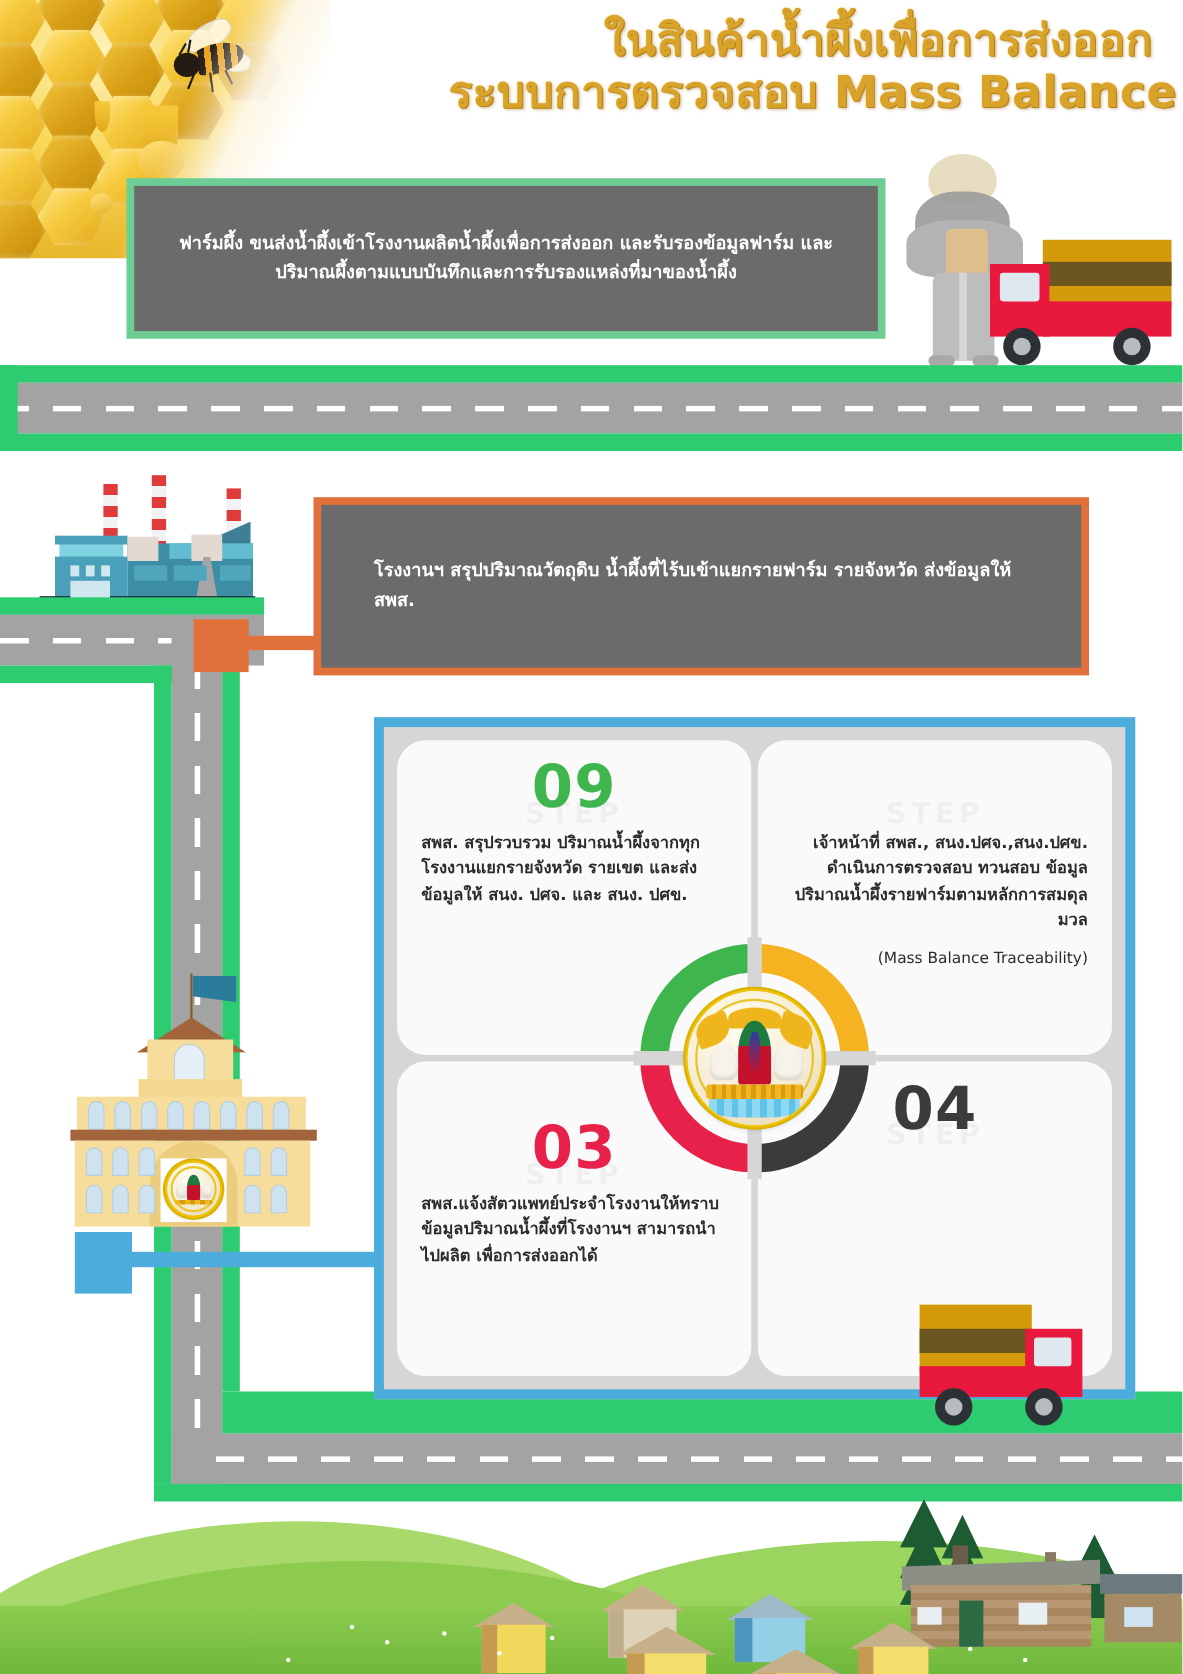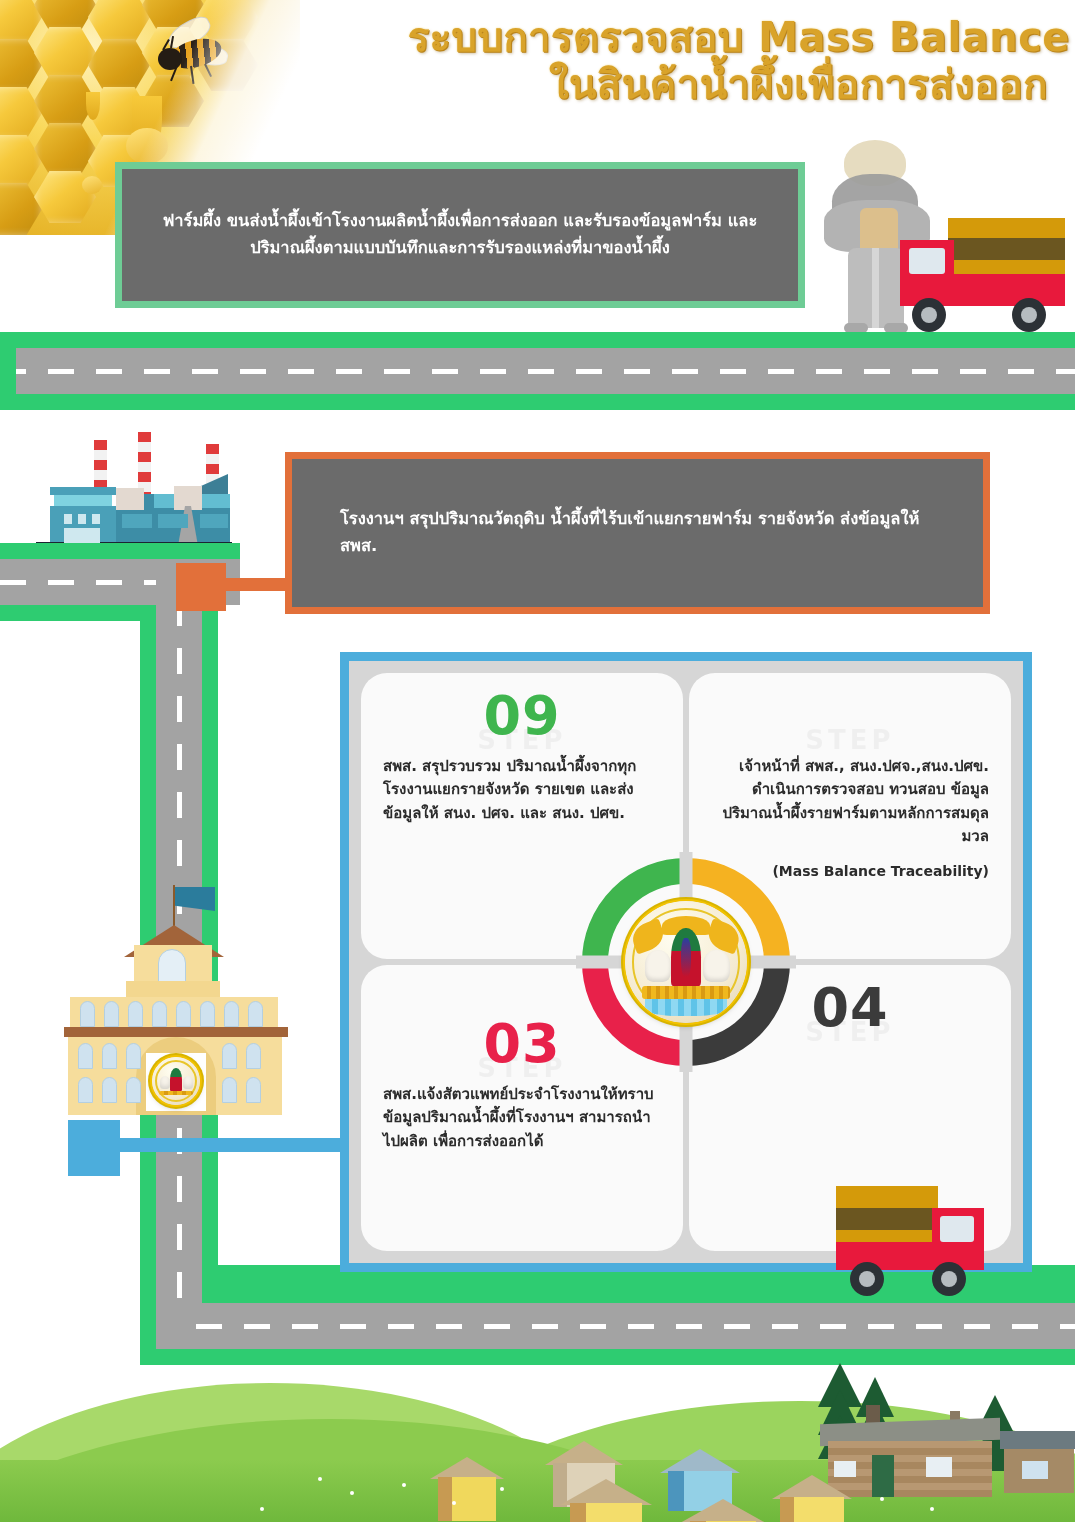--- a/index.html
+++ b/index.html
@@ -145,21 +145,21 @@
   .step-num-wrap { position: relative; height: 66px; }
   .step-num {
     font-size: 54px; font-weight: bold; line-height: 1; letter-spacing: 1px;
     position: relative; z-index: 2;
   }
   .step-watermark {
     position: absolute; left: 0; right: 0; top: 36px; z-index: 1;
     font-size: 26px; font-weight: bold; color: rgba(0,0,0,.045); letter-spacing: 4px;
   }
   .step-body { font-size: 15px; line-height: 1.56; color: #2b2b2b; font-weight: bold; }
-  .step-sub { font-size: 14px; font-weight: bold; color: #2b2b2b; margin-top: 14px; }
+  .step-sub { font-size: 14px; font-weight: normal; color: #2b2b2b; margin-top: 14px; }
   .s1 .step-num-wrap, .s1 .step-body, .s1 .step-watermark { text-align: center; }
   .s1 .step-body { text-align: left; }
   .s1 .step-num { color: #3fb54e; }
   .s2 .step-num { color: #f5b221; }
   .s3 .step-num { color: #e8214a; margin-top: 36px; }
   .s4 .step-num { color: #3b3b3b; }
   .s2 .step-num-wrap, .s2 .step-body, .s2 .step-sub { text-align: right; }
   .s4 .step-num-wrap, .s4 .step-body { text-align: right; }
   .s3 .step-num-wrap { text-align: center; }
   .s3 .step-body { text-align: left; }
@@ -248,22 +248,22 @@
     <div class="bee-ant" style="left:22px; top:20px; transform:rotate(30deg);"></div>
     <div class="bee-ant" style="left:30px; top:18px; transform:rotate(10deg);"></div>
     <div class="bee-leg" style="left:36px; top:48px; height:16px; transform:rotate(22deg);"></div>
     <div class="bee-leg" style="left:50px; top:48px; height:18px; transform:rotate(-8deg);"></div>
     <div class="bee-leg" style="left:64px; top:46px; height:14px; transform:rotate(-26deg);"></div>
   </div>
   <div class="hc-fade"></div>
 </div>
 
 <div class="title-wrap">
+  <div class="title-line l2">ในสินค้าน้ำผึ้งเพื่อการส่งออก</div>
   <div class="title-line l1">ระบบการตรวจสอบ Mass Balance</div>
-  <div class="title-line l2">ในสินค้าน้ำผึ้งเพื่อการส่งออก</div>
 </div>
 
 <div class="beekeeper">
   <div class="bk" style="left:22px; top:0; width:62px; height:46px; background:#e6dcc0; border-radius:50% 50% 42% 42%;"></div>
   <div class="bk" style="left:10px; top:34px; width:86px; height:62px; background:#9c9c9c; border-radius:44% 44% 40% 40%; opacity:.92;"></div>
   <div class="bk" style="left:2px; top:60px; width:106px; height:52px; background:#b3b3b3; border-radius:40% 40% 26% 26%;"></div>
   <div class="bk" style="left:38px; top:68px; width:38px; height:46px; background:#dcbf8c; border-radius:6px;"></div>
   <div class="bk" style="left:26px; top:108px; width:56px; height:80px; background:#bdbdbd; border-radius:8px 8px 4px 4px;"></div>
   <div class="bk" style="left:50px; top:108px; width:7px; height:80px; background:#d6d6d6;"></div>
   <div class="bk" style="left:22px; top:183px; width:24px; height:10px; background:#a8a8a8; border-radius:5px;"></div>

